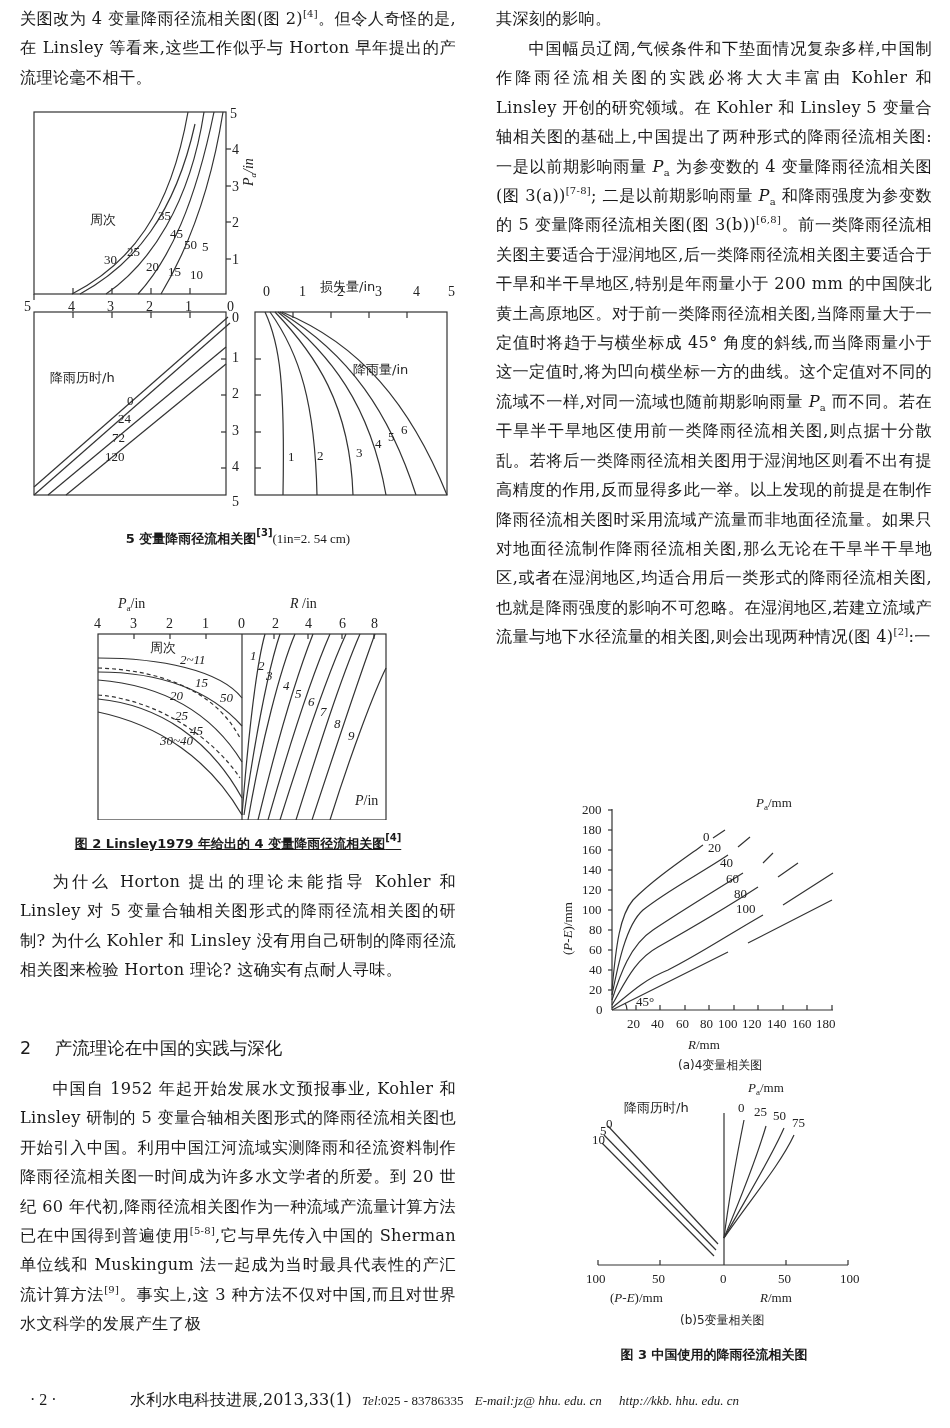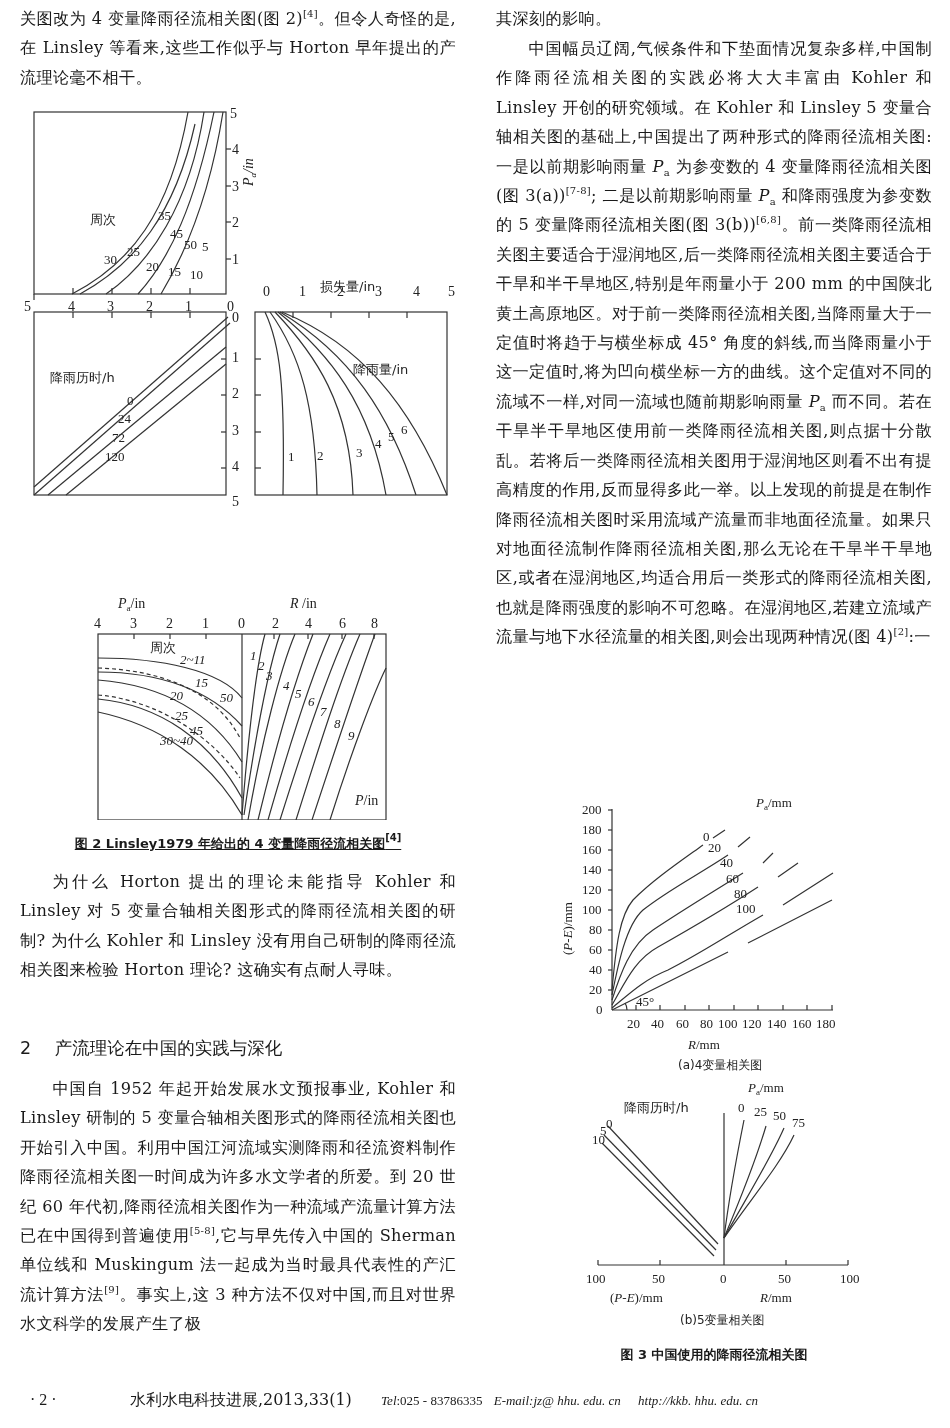--- a/index.html
+++ b/index.html
@@ -130,20 +130,21 @@
           <text x="297" y="356">2</text>
           <text x="336" y="353">3</text>
         <text x="355" y="344">4</text>
           <text x="368" y="337">5</text>
           <text x="381" y="330">6</text>
       </g>
     </svg>
   </div>
 
   <div class="cap abs" style="top:527px;left:0;width:436px;line-height:24px;">
+    <div><span>5 变量降雨径流相关图</span><sup>[3]</sup><span class="lat">(1in=2. 54 cm)</span></div>
   </div>
 
   <div class="abs" style="top:590px;left:70px;width:310px;height:230px;">
     <svg width="310" height="230" viewBox="0 0 310 230">
       <g stroke="#333" fill="none" stroke-width="1.2">
         <rect x="8" y="44" width="288" height="186"></rect>
         <line x1="152" y1="44" x2="152" y2="230"></line>
         <line x1="44" y1="44" x2="44" y2="49"></line>
           <line x1="80" y1="44" x2="80" y2="49"></line>
           <line x1="116" y1="44" x2="116" y2="49"></line>
@@ -339,16 +340,16 @@
       <text class="cn" x="100" y="244" font-size="12">(b)5变量相关图</text>
     </svg>
   </div>
 
   <div class="cap abs" style="top:1346px;left:0;width:436px;text-align:center;">图 3    中国使用的降雨径流相关图</div>
 </div>
 
 <div class="footer abs" style="top:1390px;left:30px;width:900px;">
   <span style="font-size:16px;">· 2 ·</span>
   <span style="margin-left:70px;font-family:'DejaVu Serif',serif;font-size:16px;">水利水电科技进展,2013,33(1)</span>
-  <span style="margin-left:26px;"><i>Tel</i><span>:025 - 83786335</span></span>
+  <span style="margin-left:7px;"><i>Tel</i><span>:025 - 83786335</span></span>
   <span style="margin-left:8px;"><i>E-mail</i><i>:jz@ hhu. edu. cn</i></span>
   <span style="margin-left:14px;"><i>http</i><i>://kkb. hhu. edu. cn</i></span>
 </div>
 
 </body></html>

